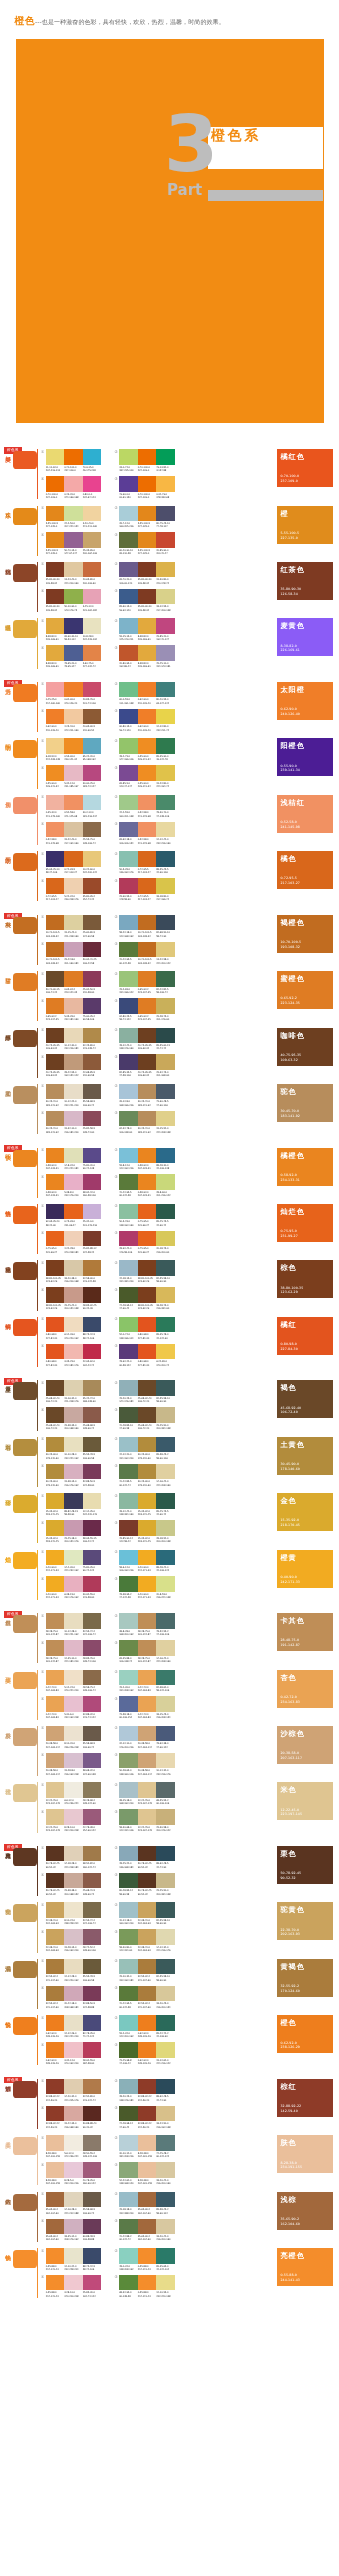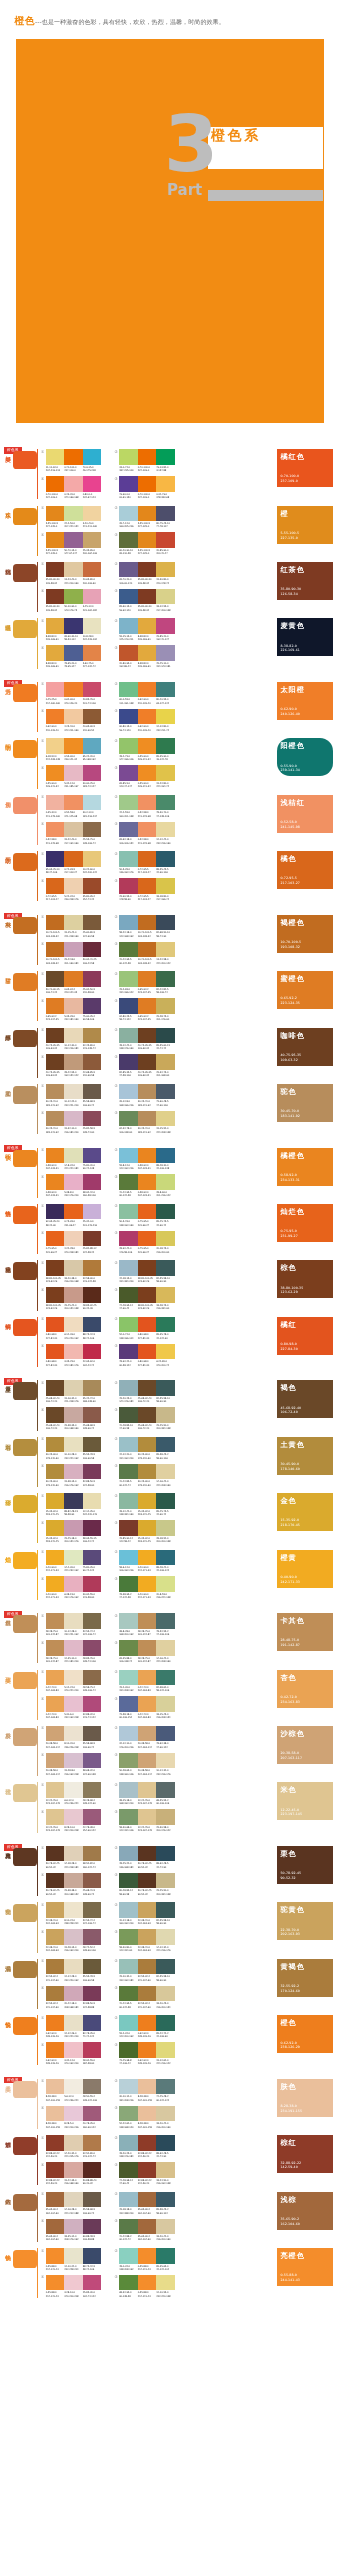--- a/index.html
+++ b/index.html
@@ -552,21 +552,21 @@
                   <div class="code">
                     <b>45-45-10-0</b>
                     <b>154-143-181</b>
                   </div>
                 </div>
               </div>
             </div>
           </div>
         </div>
         <div class="g-right">
-          <div class="name-card" style="background: #0f172a; color: rgb(255, 255, 255);">
+          <div class="name-card" style="background: #8b5cf6; color: rgb(255, 255, 255);">
             <div class="nm">麦黄色</div>
             <div class="cd">
               <div>8-38-82-0</div>
               <div>226-169-61</div>
             </div>
           </div>
         </div>
       </div>
     </div>
     <div class="page">
@@ -791,21 +791,21 @@
                   <div class="code">
                     <b>15-22-80-0</b>
                     <b>224-194-74</b>
                   </div>
                 </div>
               </div>
             </div>
           </div>
         </div>
         <div class="g-right">
-          <div class="name-card" style="background: #0f766e; color: rgb(255, 255, 255); border-radius: 13px;">
+          <div class="name-card" style="background: #4c1d95; color: rgb(255, 255, 255);">
             <div class="nm">阳橙色</div>
             <div class="cd">
               <div>0-55-90-0</div>
               <div>239-141-34</div>
             </div>
           </div>
         </div>
       </div>
       <div class="group">
         <div class="g-left">
@@ -3416,20 +3416,138 @@
               <div>238-126-29</div>
             </div>
           </div>
         </div>
       </div>
     </div>
     <div class="page">
       <div class="page-tab" style="top: 1px;">橙色系</div>
       <div class="group">
         <div class="g-left">
+          <div class="g-mood" style="color: rgb(140, 58, 40);">浓郁</div>
+          <div class="g-swatch" style="background: rgb(144, 61, 42);"></div>
+        </div>
+        <div class="g-spine" style="background: rgb(144, 61, 42);"></div>
+        <div class="g-combos">
+          <div class="combo-row">
+            <div class="combo">
+              <div class="combo-idx">①</div>
+              <div class="combo-body">
+                <div class="chips">
+                  <div class="chip" style="background: rgb(142, 59, 40);"></div>
+                  <div class="chip" style="background: rgb(224, 205, 176);"></div>
+                  <div class="chip" style="background: rgb(176, 122, 74);"></div>
+                </div>
+                <div class="codes">
+                  <div class="code">
+                    <b>32-88-92-22</b>
+                    <b>142-59-40</b>
+                  </div>
+                  <div class="code">
+                    <b>14-20-32-0</b>
+                    <b>224-205-176</b>
+                  </div>
+                  <div class="code">
+                    <b>32-52-80-0</b>
+                    <b>176-122-74</b>
+                  </div>
+                </div>
+              </div>
+            </div>
+            <div class="combo">
+              <div class="combo-idx">②</div>
+              <div class="combo-body">
+                <div class="chips">
+                  <div class="chip" style="background: rgb(138, 176, 184);"></div>
+                  <div class="chip" style="background: rgb(142, 59, 40);"></div>
+                  <div class="chip" style="background: rgb(42, 74, 90);"></div>
+                </div>
+                <div class="codes">
+                  <div class="code">
+                    <b>48-20-25-0</b>
+                    <b>138-176-184</b>
+                  </div>
+                  <div class="code">
+                    <b>32-88-92-22</b>
+                    <b>142-59-40</b>
+                  </div>
+                  <div class="code">
+                    <b>88-62-48-5</b>
+                    <b>42-74-90</b>
+                  </div>
+                </div>
+              </div>
+            </div>
+          </div>
+          <div class="combo-row">
+            <div class="combo">
+              <div class="combo-idx">④</div>
+              <div class="combo-body">
+                <div class="chips">
+                  <div class="chip" style="background: rgb(142, 59, 40);"></div>
+                  <div class="chip" style="background: rgb(216, 168, 160);"></div>
+                  <div class="chip" style="background: rgb(90, 40, 32);"></div>
+                </div>
+                <div class="codes">
+                  <div class="code">
+                    <b>32-88-92-22</b>
+                    <b>142-59-40</b>
+                  </div>
+                  <div class="code">
+                    <b>15-42-35-0</b>
+                    <b>216-168-160</b>
+                  </div>
+                  <div class="code">
+                    <b>50-88-88-40</b>
+                    <b>90-40-32</b>
+                  </div>
+                </div>
+              </div>
+            </div>
+            <div class="combo">
+              <div class="combo-idx">③</div>
+              <div class="combo-body">
+                <div class="chips">
+                  <div class="chip" style="background: rgb(74, 90, 42);"></div>
+                  <div class="chip" style="background: rgb(142, 59, 40);"></div>
+                  <div class="chip" style="background: rgb(216, 192, 138);"></div>
+                </div>
+                <div class="codes">
+                  <div class="code">
+                    <b>72-48-98-12</b>
+                    <b>74-90-42</b>
+                  </div>
+                  <div class="code">
+                    <b>32-88-92-22</b>
+                    <b>142-59-40</b>
+                  </div>
+                  <div class="code">
+                    <b>18-24-50-0</b>
+                    <b>216-192-138</b>
+                  </div>
+                </div>
+              </div>
+            </div>
+          </div>
+        </div>
+        <div class="g-right">
+          <div class="name-card" style="background: rgb(142, 59, 40); color: rgb(255, 255, 255);">
+            <div class="nm">棕红</div>
+            <div class="cd">
+              <div>32-88-92-22</div>
+              <div>142-59-40</div>
+            </div>
+          </div>
+        </div>
+      </div>
+      <div class="group">
+        <div class="g-left">
           <div class="g-mood" style="color: rgb(232, 188, 150);">柔美</div>
           <div class="g-swatch" style="background: rgb(235, 192, 156);"></div>
         </div>
         <div class="g-spine" style="background: rgb(235, 192, 156);"></div>
         <div class="g-combos">
           <div class="combo-row">
             <div class="combo">
               <div class="combo-idx">①</div>
               <div class="combo-body">
                 <div class="chips">
@@ -3534,138 +3652,20 @@
             <div class="nm">肤色</div>
             <div class="cd">
               <div>8-28-38-0</div>
               <div>234-191-155</div>
             </div>
           </div>
         </div>
       </div>
       <div class="group">
         <div class="g-left">
-          <div class="g-mood" style="color: rgb(140, 58, 40);">浓郁</div>
-          <div class="g-swatch" style="background: rgb(144, 61, 42);"></div>
-        </div>
-        <div class="g-spine" style="background: rgb(144, 61, 42);"></div>
-        <div class="g-combos">
-          <div class="combo-row">
-            <div class="combo">
-              <div class="combo-idx">①</div>
-              <div class="combo-body">
-                <div class="chips">
-                  <div class="chip" style="background: rgb(142, 59, 40);"></div>
-                  <div class="chip" style="background: rgb(224, 205, 176);"></div>
-                  <div class="chip" style="background: rgb(176, 122, 74);"></div>
-                </div>
-                <div class="codes">
-                  <div class="code">
-                    <b>32-88-92-22</b>
-                    <b>142-59-40</b>
-                  </div>
-                  <div class="code">
-                    <b>14-20-32-0</b>
-                    <b>224-205-176</b>
-                  </div>
-                  <div class="code">
-                    <b>32-52-80-0</b>
-                    <b>176-122-74</b>
-                  </div>
-                </div>
-              </div>
-            </div>
-            <div class="combo">
-              <div class="combo-idx">②</div>
-              <div class="combo-body">
-                <div class="chips">
-                  <div class="chip" style="background: rgb(138, 176, 184);"></div>
-                  <div class="chip" style="background: rgb(142, 59, 40);"></div>
-                  <div class="chip" style="background: rgb(42, 74, 90);"></div>
-                </div>
-                <div class="codes">
-                  <div class="code">
-                    <b>48-20-25-0</b>
-                    <b>138-176-184</b>
-                  </div>
-                  <div class="code">
-                    <b>32-88-92-22</b>
-                    <b>142-59-40</b>
-                  </div>
-                  <div class="code">
-                    <b>88-62-48-5</b>
-                    <b>42-74-90</b>
-                  </div>
-                </div>
-              </div>
-            </div>
-          </div>
-          <div class="combo-row">
-            <div class="combo">
-              <div class="combo-idx">④</div>
-              <div class="combo-body">
-                <div class="chips">
-                  <div class="chip" style="background: rgb(142, 59, 40);"></div>
-                  <div class="chip" style="background: rgb(216, 168, 160);"></div>
-                  <div class="chip" style="background: rgb(90, 40, 32);"></div>
-                </div>
-                <div class="codes">
-                  <div class="code">
-                    <b>32-88-92-22</b>
-                    <b>142-59-40</b>
-                  </div>
-                  <div class="code">
-                    <b>15-42-35-0</b>
-                    <b>216-168-160</b>
-                  </div>
-                  <div class="code">
-                    <b>50-88-88-40</b>
-                    <b>90-40-32</b>
-                  </div>
-                </div>
-              </div>
-            </div>
-            <div class="combo">
-              <div class="combo-idx">③</div>
-              <div class="combo-body">
-                <div class="chips">
-                  <div class="chip" style="background: rgb(74, 90, 42);"></div>
-                  <div class="chip" style="background: rgb(142, 59, 40);"></div>
-                  <div class="chip" style="background: rgb(216, 192, 138);"></div>
-                </div>
-                <div class="codes">
-                  <div class="code">
-                    <b>72-48-98-12</b>
-                    <b>74-90-42</b>
-                  </div>
-                  <div class="code">
-                    <b>32-88-92-22</b>
-                    <b>142-59-40</b>
-                  </div>
-                  <div class="code">
-                    <b>18-24-50-0</b>
-                    <b>216-192-138</b>
-                  </div>
-                </div>
-              </div>
-            </div>
-          </div>
-        </div>
-        <div class="g-right">
-          <div class="name-card" style="background: rgb(142, 59, 40); color: rgb(255, 255, 255);">
-            <div class="nm">棕红</div>
-            <div class="cd">
-              <div>32-88-92-22</div>
-              <div>142-59-40</div>
-            </div>
-          </div>
-        </div>
-      </div>
-      <div class="group">
-        <div class="g-left">
           <div class="g-mood" style="color: rgb(160, 102, 58);">内敛</div>
           <div class="g-swatch" style="background: rgb(164, 106, 62);"></div>
         </div>
         <div class="g-spine" style="background: rgb(164, 106, 62);"></div>
         <div class="g-combos">
           <div class="combo-row">
             <div class="combo">
               <div class="combo-idx">①</div>
               <div class="combo-body">
                 <div class="chips">

